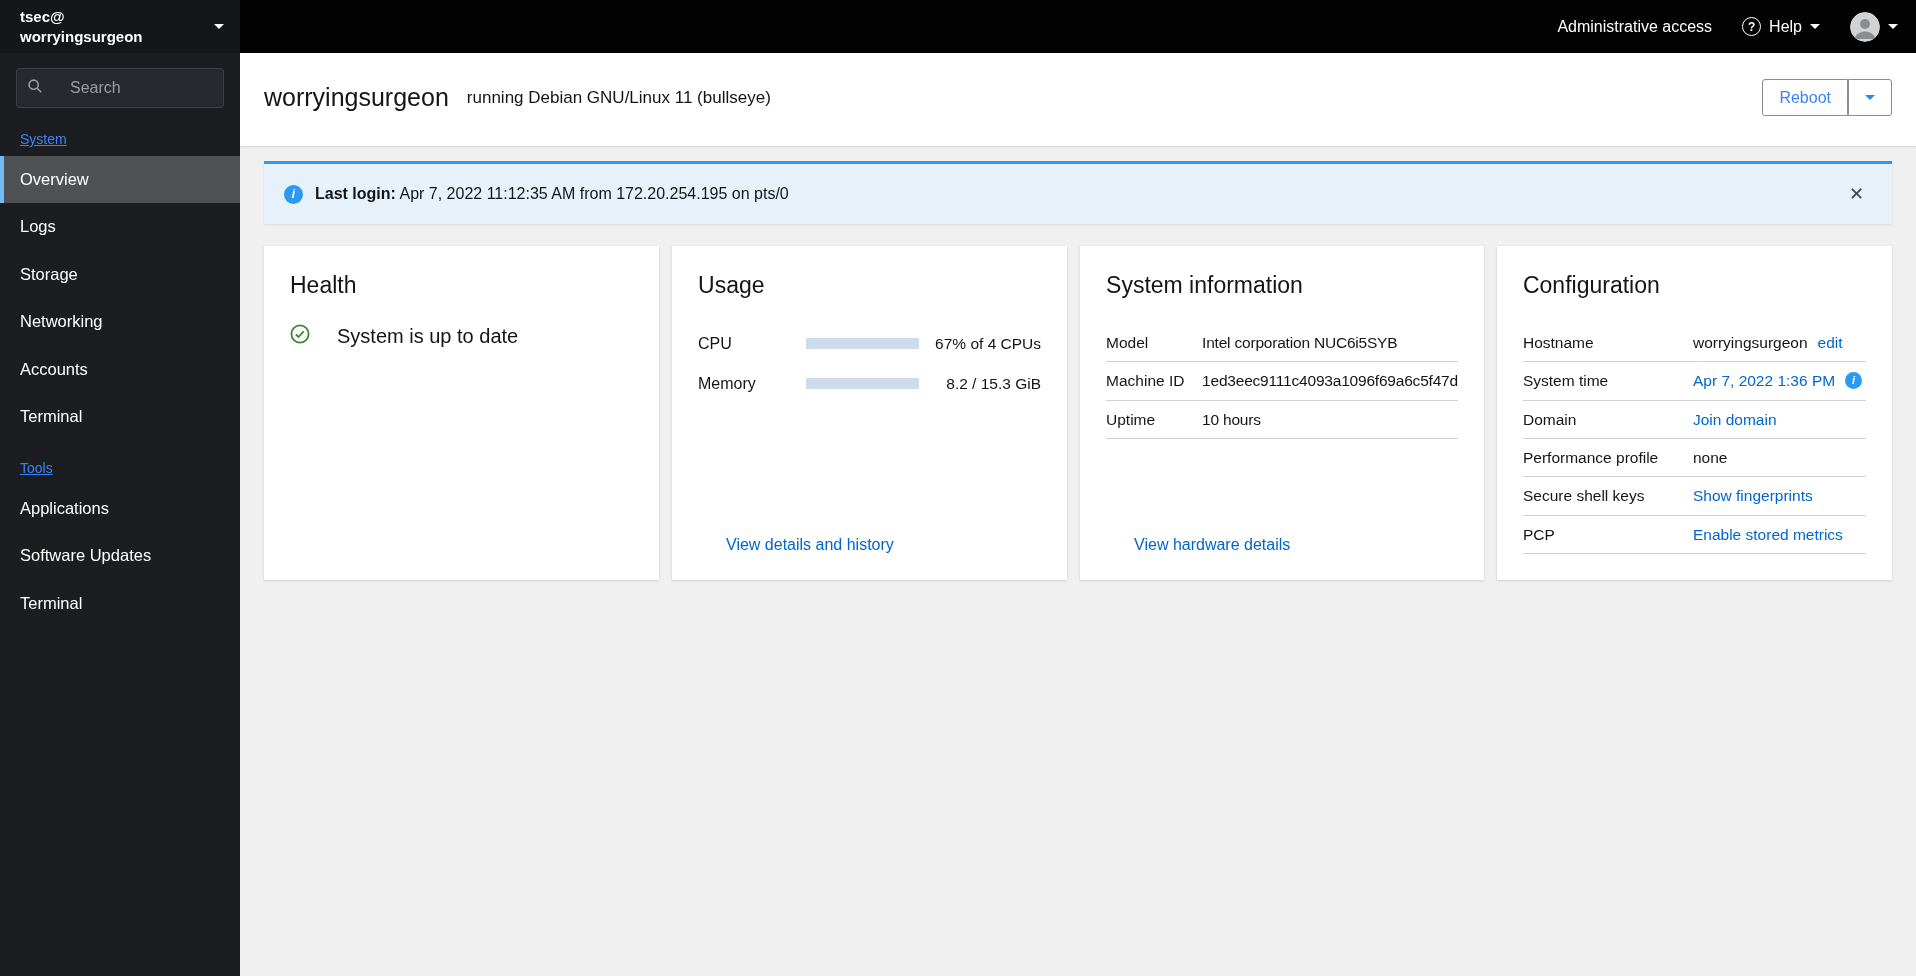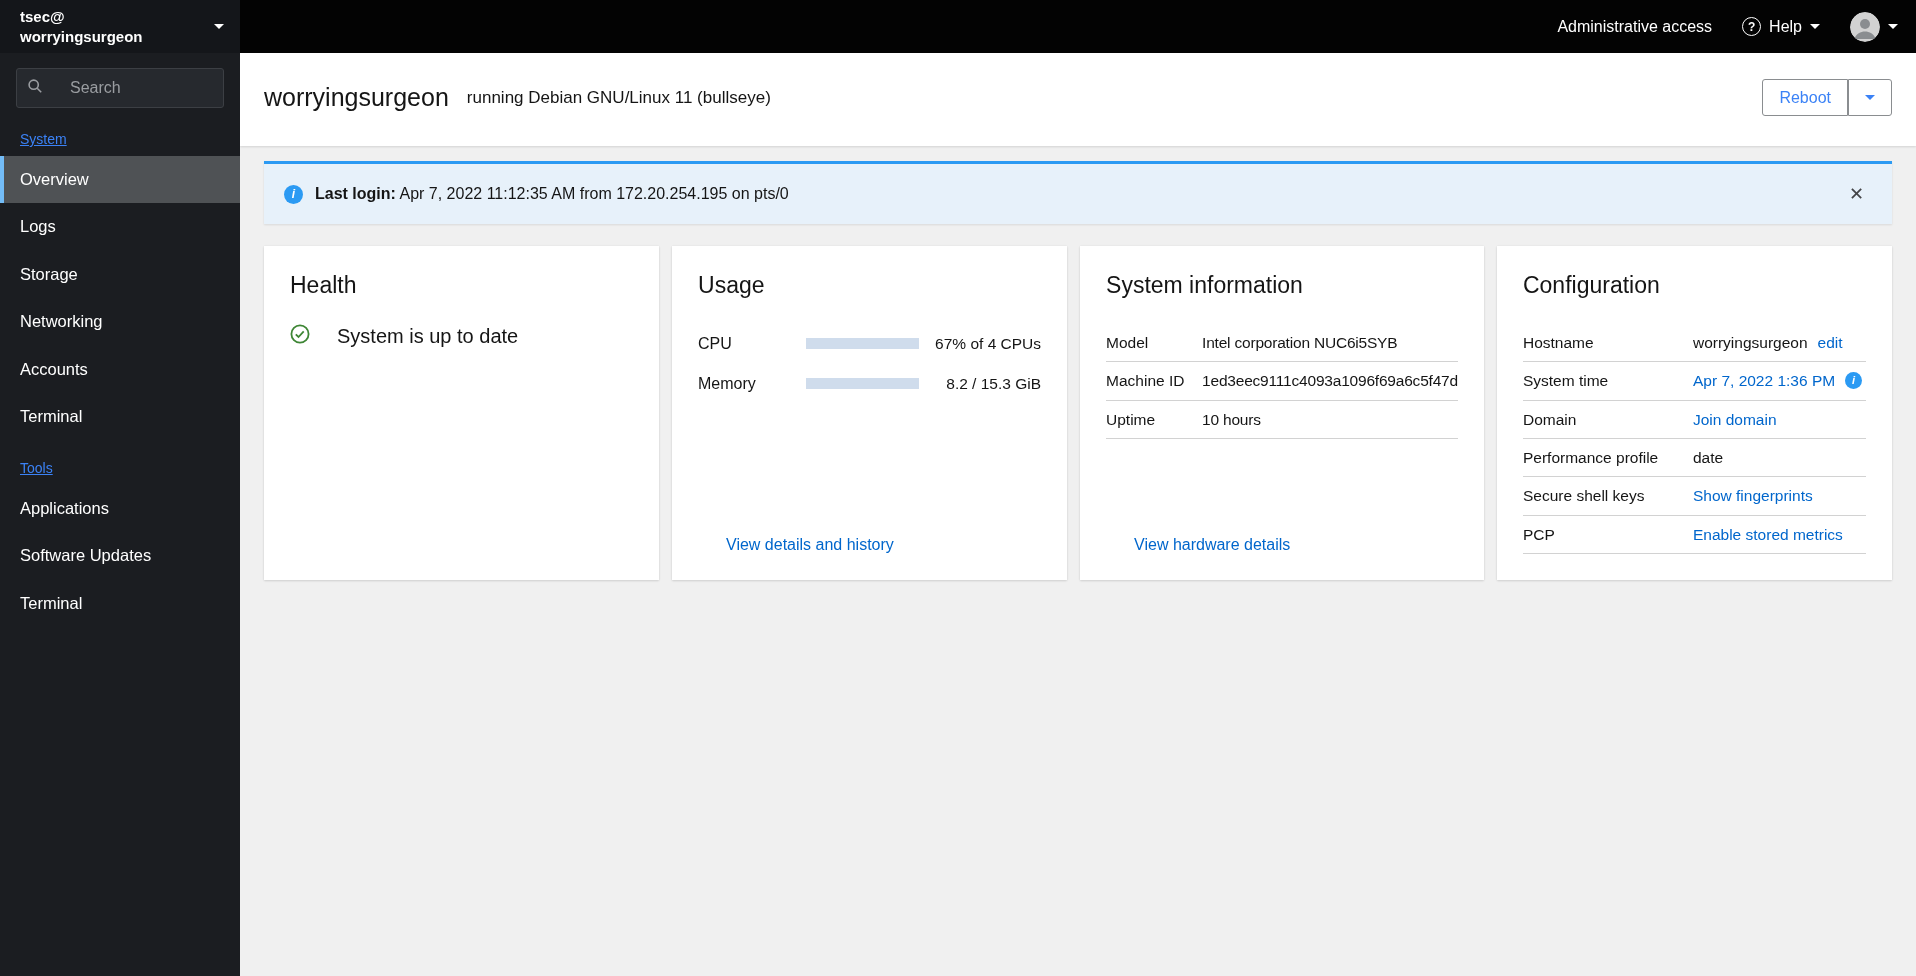--- a/index.html
+++ b/index.html
@@ -277,21 +277,21 @@
             <div class="cfg-row">
               <span class="cfg-label">Domain</span>
               <span class="cfg-value">
                 <a class="link" href="#">Join domain</a>
               </span>
             </div>
 
             <div class="cfg-row">
               <span class="cfg-label">Performance profile</span>
               <span class="cfg-value">
-                <span>date</span>
+                <span>none</span>
               </span>
             </div>
 
             <div class="cfg-row">
               <span class="cfg-label">Secure shell keys</span>
               <span class="cfg-value">
                 <a class="link" href="#">Show fingerprints</a>
               </span>
             </div>
 

